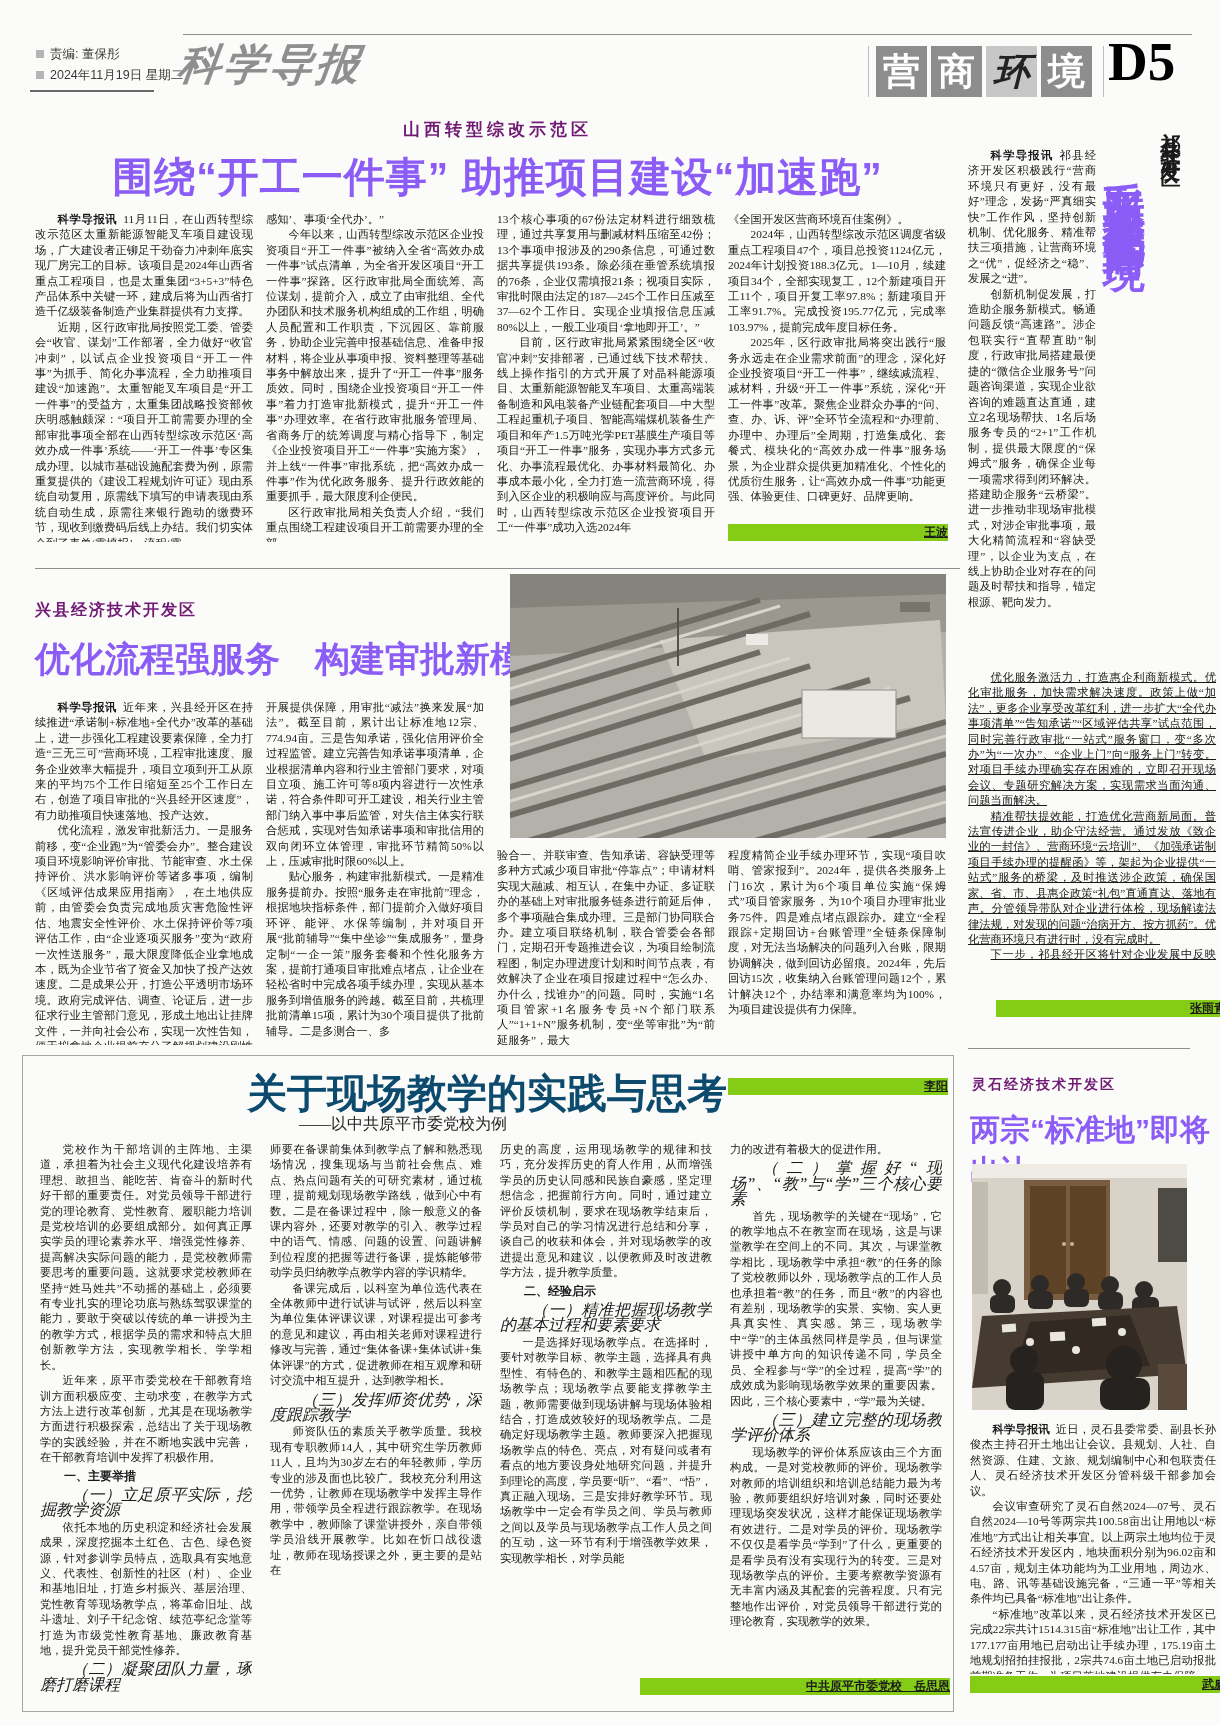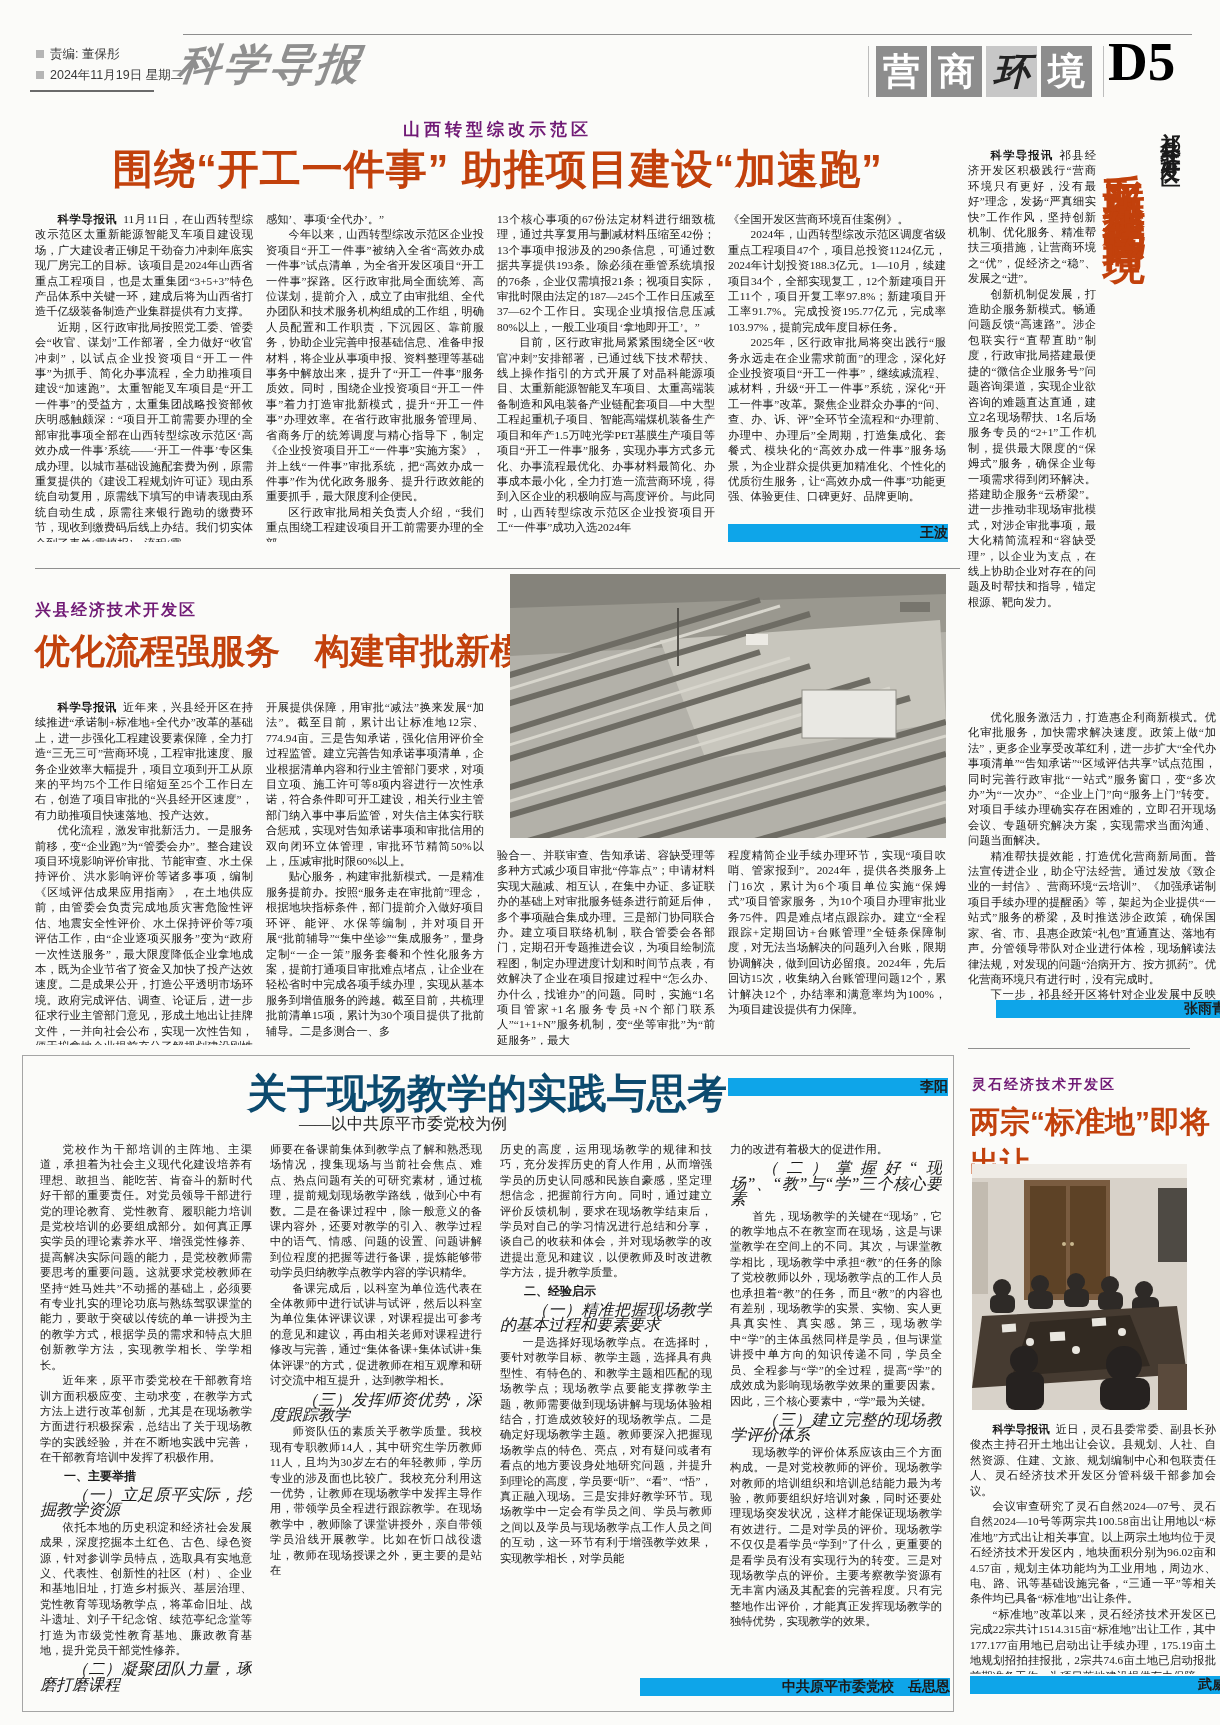--- a/index.html
+++ b/index.html
@@ -16,28 +16,28 @@
             color:#8f8f8f;letter-spacing:3px;transform:skewX(-7deg);}
   .sec-vline{top:46px;width:1px;height:51px;background:#bdbdbd;}
   .sec-boxes{left:876px;top:46px;display:flex;gap:4px;}
   .sec-box{width:51px;height:51px;background:#8d8d8d;color:#fff;text-align:center;line-height:51px;
            font-size:37px;font-weight:900;font-family:"Liberation Sans","DejaVu Sans",sans-serif;}
   .sec-box.light{background:#c7c7c7;color:#222;font-family:"Liberation Serif","DejaVu Serif",serif;
            font-style:italic;}
   .pageno{left:1108px;top:30px;font-size:55px;font-weight:900;color:#000;}
   
   .kicker{font-family:"Liberation Sans","DejaVu Sans",sans-serif;font-weight:600;color:#701a75;}
-  .headline{font-family:"Liberation Sans","DejaVu Sans",sans-serif;font-weight:900;color:#c2410c;}
+  .headline{font-family:"Liberation Sans","DejaVu Sans",sans-serif;font-weight:900;color:#8b5cf6;margin-top:8px;}
   .acol{position:absolute;overflow:hidden;font-size:11.3px;line-height:15.4px;text-align:justify;color:#191919;}
   .acol p{margin:0;text-indent:2em;}
   .acol.cont>p:first-child, .acol .cont>p:first-child{text-indent:0;}
   .acol h4{margin:3px 0 2px 0;font-size:12px;font-weight:bold;text-indent:2em;}
   .acol h5{margin:3px 0 2px 0;font-size:16px;font-weight:normal;font-style:italic;text-indent:2em;}
   .lead{font-weight:bold;margin-right:6px;}
-  .byline{position:absolute;font-weight:bold;font-size:14px;text-align:right;background:#0ea5e9;padding-left:10px;}
+  .byline{position:absolute;font-weight:bold;font-size:12px;text-align:right;background:#84cc16;padding-left:10px;text-decoration:underline;}
   .hr{position:absolute;height:1px;background:#8f8f8f;}
   
   .v-text{writing-mode:vertical-rl;text-orientation:upright;}
   
   .a4box{left:22px;top:1055px;width:930px;height:655px;border:1px solid #a5a5a5;}
 </style>
 </head>
 <body>
 
 <div class="page">
@@ -141,21 +141,21 @@
 
   <div class="abs v-text" style="left:1158px;top:116px;height:175px;font-size:20px;font-weight:bold;letter-spacing:6px;">祁县经济开发区</div>
   <div class="abs v-text headline" style="left:1096px;top:140px;height:580px;font-size:42px;letter-spacing:6px;">采取三项措施优化营商环境</div>
 
   <div class="acol" style="left:968px;top:148px;width:128px;height:556px;">
     <p><b class="lead">科学导报讯</b><span>祁县经济开发区积极践行“营商环境只有更好，没有最好”理念，发扬“严真细实快”工作作风，坚持创新机制、优化服务、精准帮扶三项措施，让营商环境之“优”，促经济之“稳”、发展之“进”。</span></p>
     <div>
         <p>创新机制促发展，打造助企服务新模式。畅通问题反馈“高速路”。涉企包联实行“直帮直助”制度，行政审批局搭建最便捷的“微信企业服务号”问题咨询渠道，实现企业欲咨询的难题直达直通，建立2名现场帮扶、1名后场服务专员的“2+1”工作机制，提供最大限度的“保姆式”服务，确保企业每一项需求得到闭环解决。搭建助企服务“云桥梁”。进一步推动非现场审批模式，对涉企审批事项，最大化精简流程和“容缺受理”，以企业为支点，在线上协助企业对存在的问题及时帮扶和指导，锚定根源、靶向发力。</p>
       </div>
   </div>
-  <div class="acol" style="left:968px;top:710px;width:248px;height:290px;">
+  <div class="acol" style="left:968px;top:670px;width:248px;height:290px;text-decoration:underline;">
       <p>优化服务激活力，打造惠企利商新模式。优化审批服务，加快需求解决速度。政策上做“加法”，更多企业享受改革红利，进一步扩大“全代办事项清单”“告知承诺”“区域评估共享”试点范围，同时完善行政审批“一站式”服务窗口，变“多次办”为“一次办”、“企业上门”向“服务上门”转变。对项目手续办理确实存在困难的，立即召开现场会议、专题研究解决方案，实现需求当面沟通、问题当面解决。</p>
       <p>精准帮扶提效能，打造优化营商新局面。普法宣传进企业，助企守法经营。通过发放《致企业的一封信》、营商环境“云培训”、《加强承诺制项目手续办理的提醒函》等，架起为企业提供“一站式”服务的桥梁，及时推送涉企政策，确保国家、省、市、县惠企政策“礼包”直通直达、落地有声。分管领导带队对企业进行体检，现场解读法律法规，对发现的问题“治病开方、按方抓药”。优化营商环境只有进行时，没有完成时。</p>
       <p>下一步，祁县经开区将针对企业发展中反映强烈的需求和困难，最大限度为企业排忧解难、提升行政效率、减少办事环节，为企业升级和区域经济绿色健康发展保驾护航。</p>
     </div>
   <div class="byline" style="left:996px;top:1000px;width:220px;">张雨青</div>
 
   <div class="hr" style="left:968px;top:1048px;width:222px;"></div>
 
   <div class="abs kicker" style="left:972px;top:1076px;font-size:14px;letter-spacing:2px;">灵石经济技术开发区</div>
   <div class="abs headline" style="left:970px;top:1102px;font-size:30px;">两宗“标准地”即将出让</div>
@@ -254,18 +254,18 @@
   <div class="acol" style="left:730px;top:1142px;width:212px;height:530px;">
     <div class="cont">
         <p>力的改进有着极大的促进作用。</p>
       </div>
     <h5>（二）掌握好“现场”、“教”与“学”三个核心要素</h5>
     <div>
         <p>首先，现场教学的关键在“现场”，它的教学地点不在教室而在现场，这是与课堂教学在空间上的不同。其次，与课堂教学相比，现场教学中承担“教”的任务的除了党校教师以外，现场教学点的工作人员也承担着“教”的任务，而且“教”的内容也有差别，现场教学的实景、实物、实人更具真实性、真实感。第三，现场教学中“学”的主体虽然同样是学员，但与课堂讲授中单方向的知识传递不同，学员全员、全程参与“学”的全过程，提高“学”的成效成为影响现场教学效果的重要因素。因此，三个核心要素中，“学”最为关键。</p>
       </div>
     <h5>（三）建立完整的现场教学评价体系</h5>
     <div>
-        <p>现场教学的评价体系应该由三个方面构成。一是对党校教师的评价。现场教学对教师的培训组织和培训总结能力最为考验，教师要组织好培训对象，同时还要处理现场突发状况，这样才能保证现场教学有效进行。二是对学员的评价。现场教学不仅仅是看学员“学到”了什么，更重要的是看学员有没有实现行为的转变。三是对现场教学点的评价。主要考察教学资源有无丰富内涵及其配套的完善程度。只有完整地作出评价，才能真正发挥现场教学的独特优势，实现教学的效果。</p>
+        <p>现场教学的评价体系应该由三个方面构成。一是对党校教师的评价。现场教学对教师的培训组织和培训总结能力最为考验，教师要组织好培训对象，同时还要处理现场突发状况，这样才能保证现场教学有效进行。二是对学员的评价。现场教学不仅仅是看学员“学到”了什么，更重要的是看学员有没有实现行为的转变。三是对现场教学点的评价。主要考察教学资源有无丰富内涵及其配套的完善程度。只有完整地作出评价，对党员领导干部进行党的理论教育，实现教学的效果。</p>
       </div>
   </div>
   <div class="byline" style="left:640px;top:1678px;width:300px;">中共原平市委党校　岳思恩</div>
 
 </div>
 
 </body></html>

